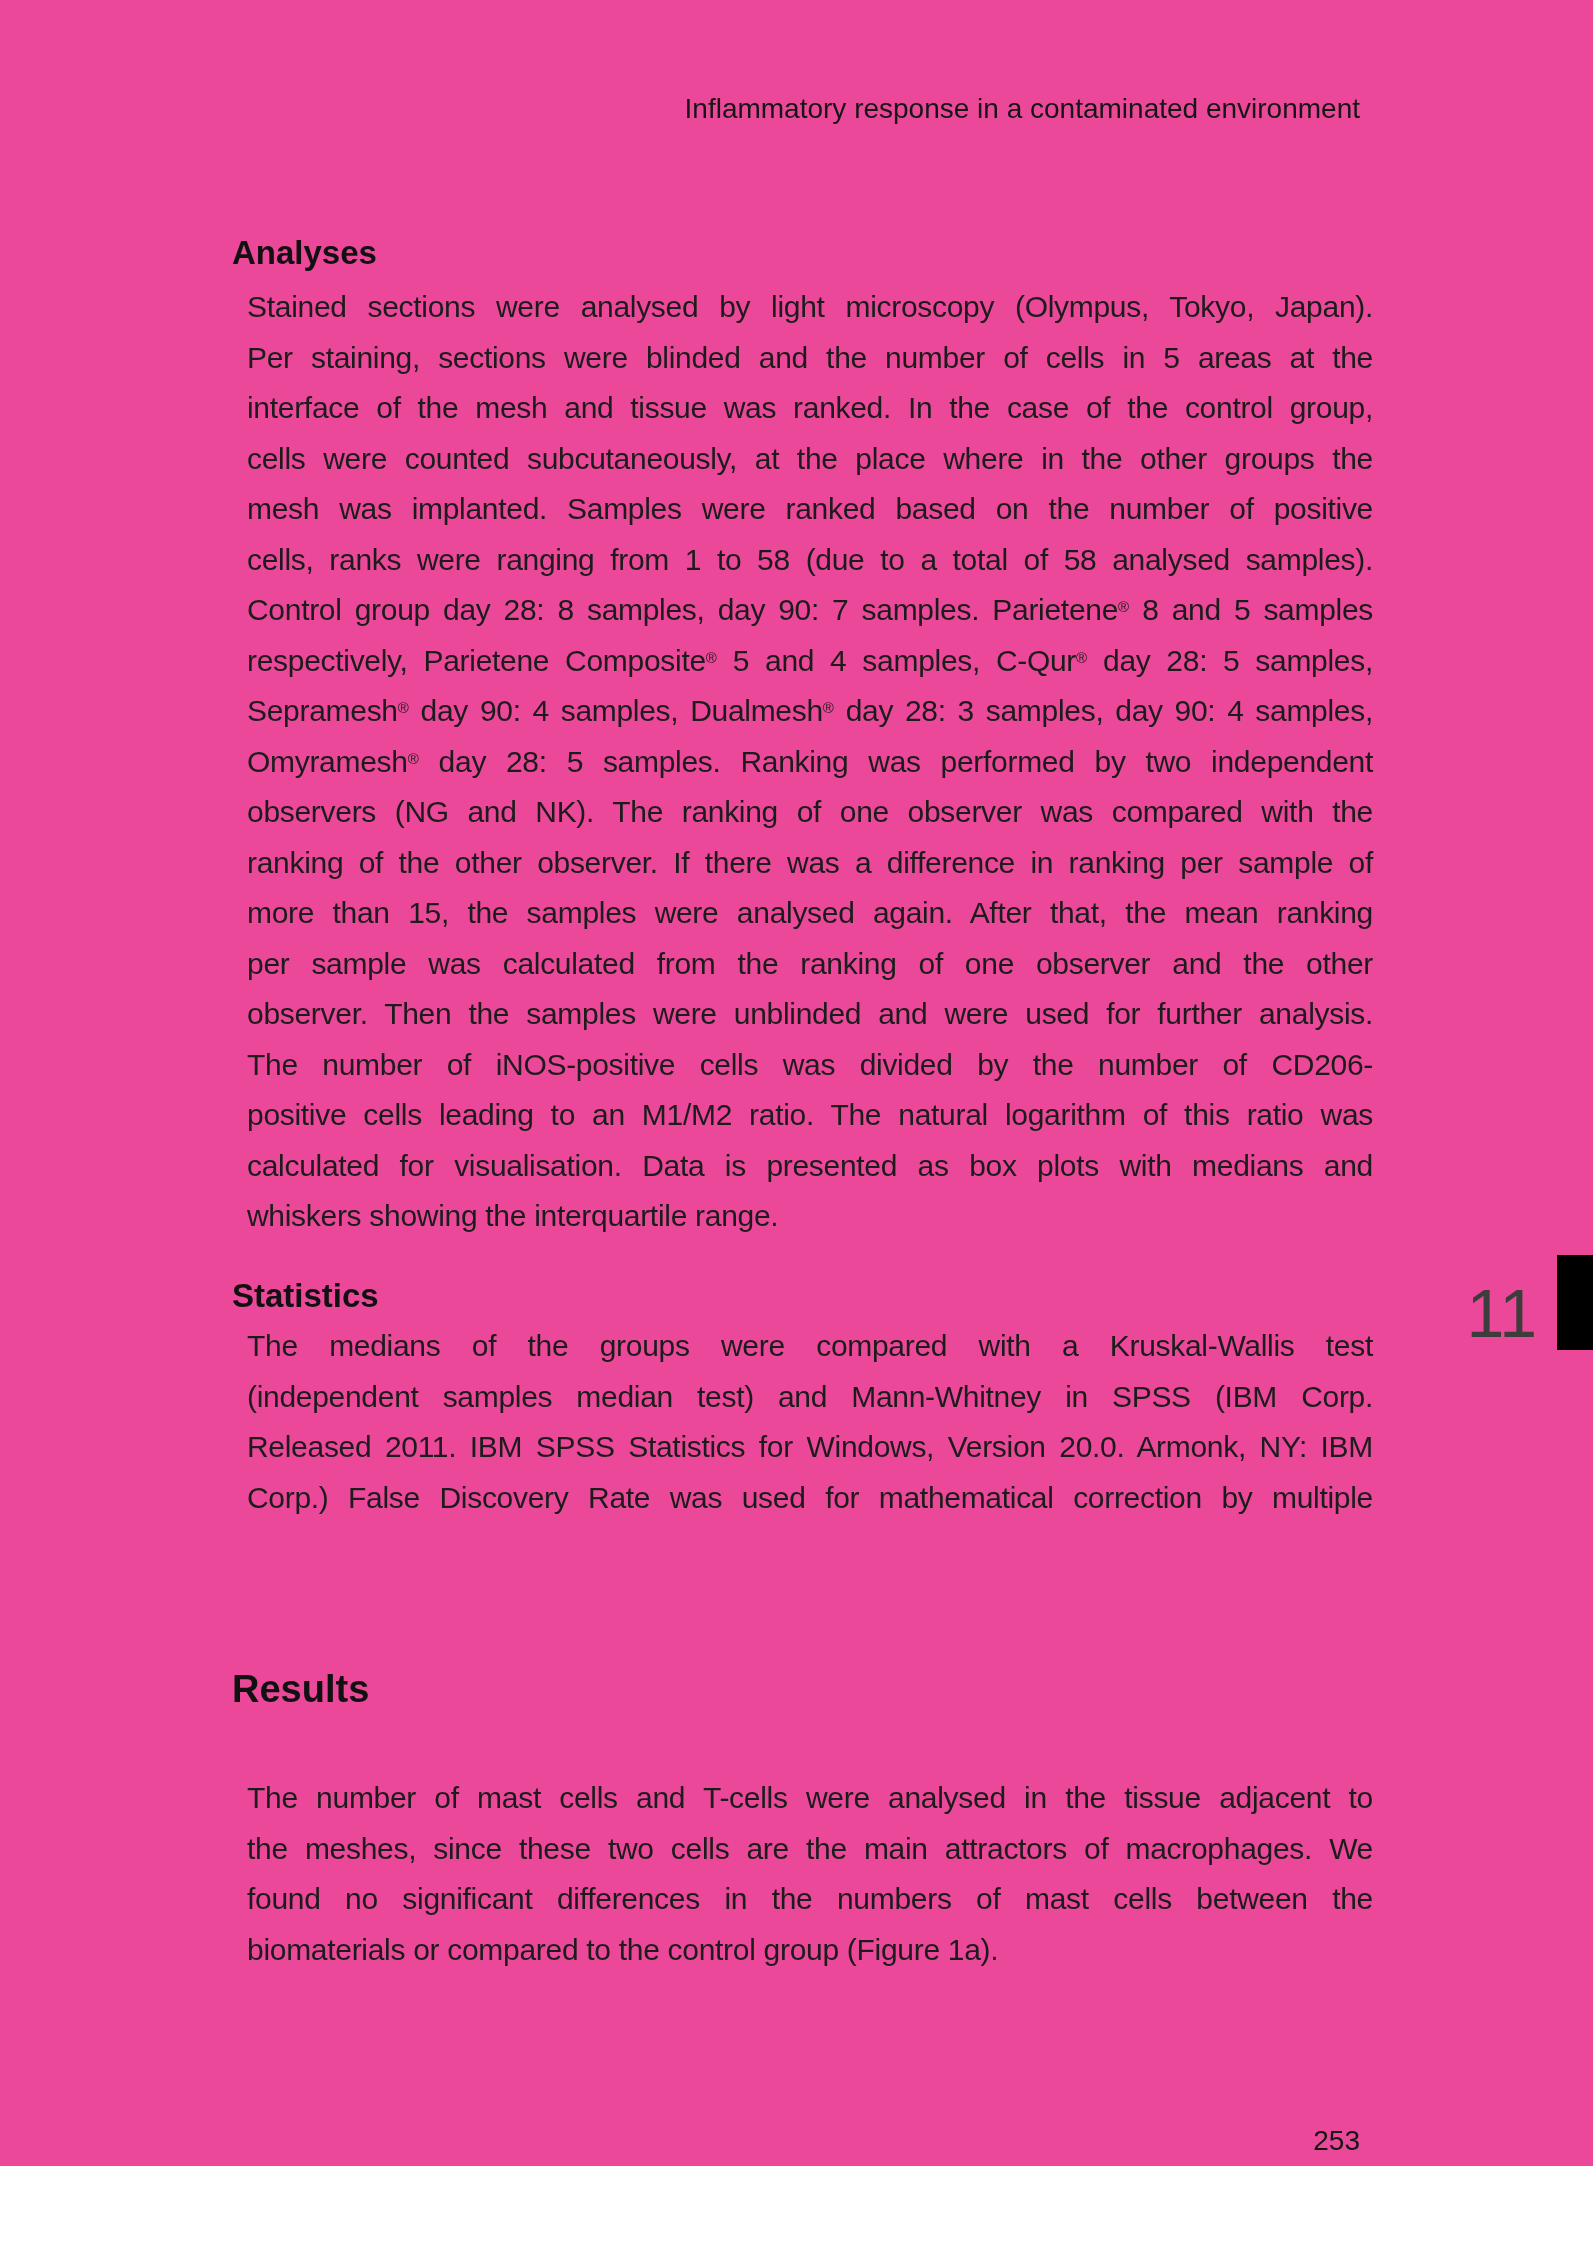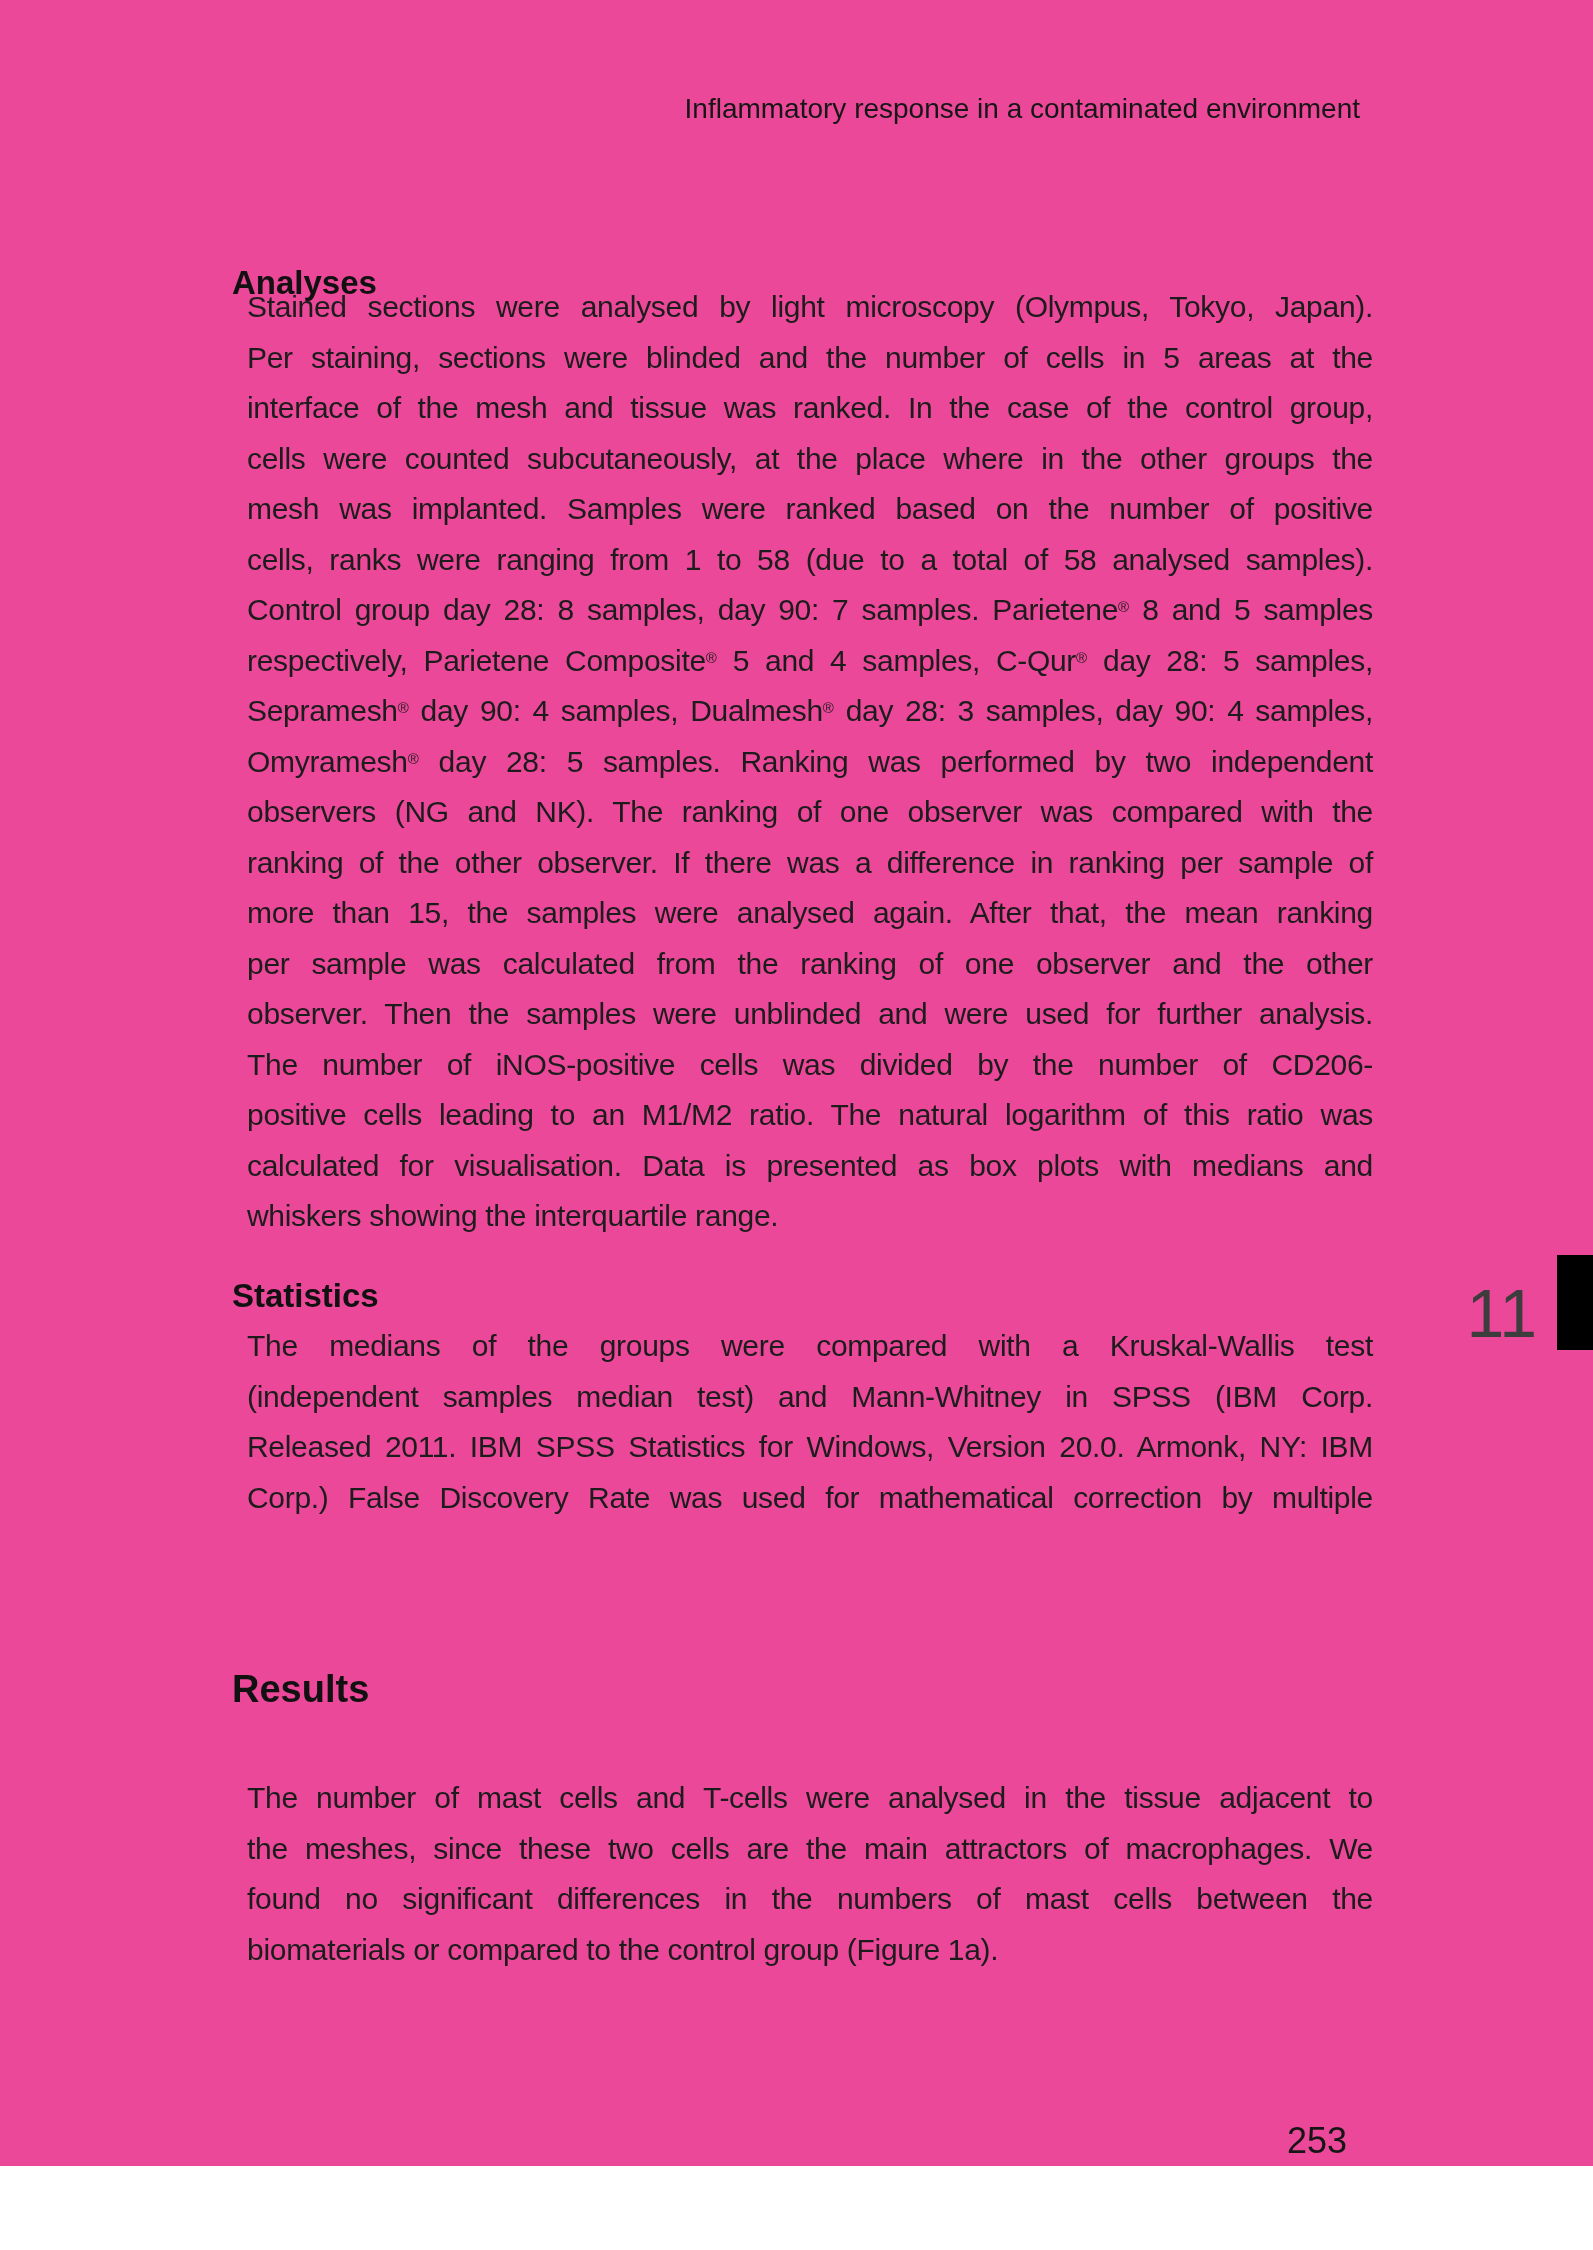--- a/index.html
+++ b/index.html
@@ -28,21 +28,21 @@
   .subhead {
     position: absolute;
     left: 232px;
     width: 1126px;
     margin: 0;
     font-size: 33px;
     line-height: 40px;
     font-weight: bold;
     color: #111111;
   }
-  .subhead.analyses { top: 233px; margin-top: 30px; }
+  .subhead.analyses { top: 233px; }
   .subhead.statistics { top: 1276px; }
   .chapter-head {
     position: absolute;
     left: 232px;
     width: 1126px;
     margin: 0;
     font-size: 38px;
     line-height: 46px;
     font-weight: bold;
     color: #111111;
@@ -87,22 +87,22 @@
     position: absolute;
     top: 1255px;
     right: 0;
     width: 36px;
     height: 95px;
     background: #000000;
   }
   .page-num {
     position: absolute;
     top: 2124px;
-    right: 246px;
-    font-size: 36px;
+    right: 233px;
+    font-size: 28px;
     line-height: 34px;
     color: #161616;
   }
 </style>
 </head>
 <body>
 
 <div class="page">
 
   <div class="running-head">Inflammatory response in a contaminated environment</div>

